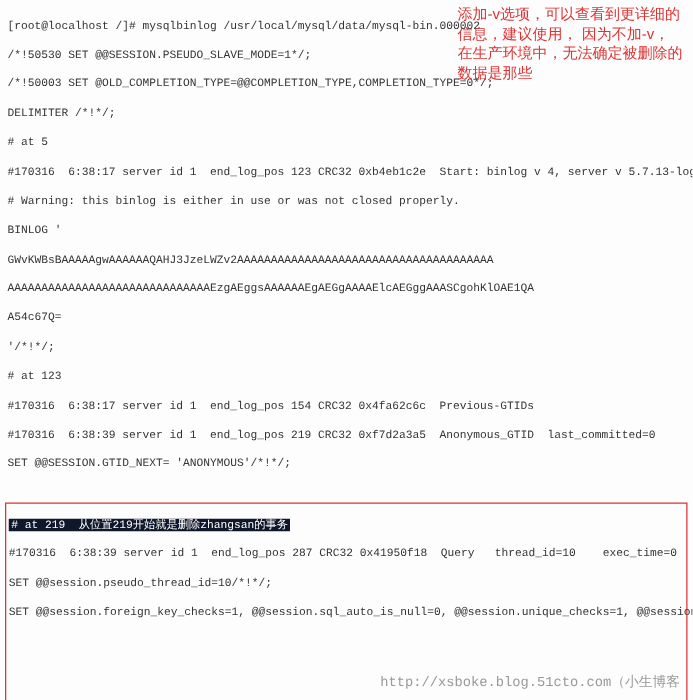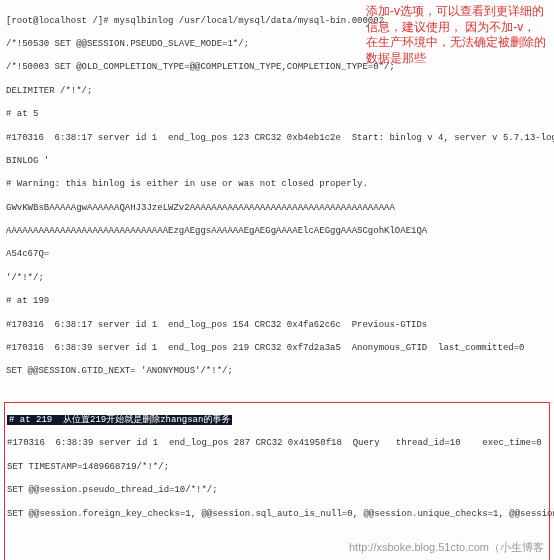--- a/index.html
+++ b/index.html
@@ -22,52 +22,51 @@
   padding: 0 2px;
 }
 .note-red { color: #d33; font-family: Liberation Sans, sans-serif; font-size: 12px; white-space: normal; margin-left: 18px; }
 .note-right { position: absolute; right: 8px; top: 4px; width: 180px; text-align: left; }
 .hl-green { background: #0f172a; color: #fff; padding: 0 2px; }
 .watermark {
   position: absolute;
   bottom: 6px;
   right: 10px;
   color: #999;
-  font-family: Liberation Sans, sans-serif;
+  font-family: Liberation Mono, monospace;
   font-size: 11px;
 }
 </style>
 </head>
 <body>
 
 <div class="note-red note-right">添加-v选项，可以查看到更详细的信息，建议使用，
 因为不加-v，在生产环境中，无法确定被删除的数据是那些</div>
 
 <div class="term">
 <span class="line">[root@localhost /]# mysqlbinlog /usr/local/mysql/data/mysql-bin.000002</span>
 <span class="line">/*!50530 SET @@SESSION.PSEUDO_SLAVE_MODE=1*/;</span>
 <span class="line">/*!50003 SET @OLD_COMPLETION_TYPE=@@COMPLETION_TYPE,COMPLETION_TYPE=0*/;</span>
 <span class="line">DELIMITER /*!*/;</span>
 <span class="line"># at 5</span>
 <span class="line">#170316  6:38:17 server id 1  end_log_pos 123 CRC32 0xb4eb1c2e  Start: binlog v 4, server v 5.7.13-log created 170316  6:38:17</span>
+<span class="line"># Warning: this binlog is either in use or was not closed properly.</span>
 <span class="line">BINLOG '</span>
-<span class="line"># Warning: this binlog is either in use or was not closed properly.</span>
 <span class="line">GWvKWBsBAAAAAgwAAAAAAQAHJ3JzeLWZv2AAAAAAAAAAAAAAAAAAAAAAAAAAAAAAAAAAAAAA</span>
 <span class="line">AAAAAAAAAAAAAAAAAAAAAAAAAAAAAAEzgAEggsAAAAAAEgAEGgAAAAElcAEGggAAASCgohKlOAE1QA</span>
 <span class="line">A54c67Q=</span>
 <span class="line">'/*!*/;</span>
-<span class="line"># at 199</span>
+<span class="line"># at 123</span>
 <span class="line">#170316  6:38:17 server id 1  end_log_pos 154 CRC32 0x4fa62c6c  Previous-GTIDs</span>
 <span class="line">#170316  6:38:39 server id 1  end_log_pos 219 CRC32 0xf7d2a3a5  Anonymous_GTID  last_committed=0        sequence_number=1</span>
 <span class="line">SET @@SESSION.GTID_NEXT= 'ANONYMOUS'/*!*/;</span>
 
 <div class="red-box">
 <span class="line"><span class="hl-green"># at 219  从位置219开始就是删除zhangsan的事务</span></span>
 <span class="line">#170316  6:38:39 server id 1  end_log_pos 287 CRC32 0x41950f18  Query   thread_id=10    exec_time=0     error_code=0</span>
-<span class="line">SET TIMESTAMP=1489668719/*!*/;</span>
 <span class="line">SET @@session.pseudo_thread_id=10/*!*/;</span>
 <span class="line">SET @@session.foreign_key_checks=1, @@session.sql_auto_is_null=0, @@session.unique_checks=1, @@session.autocommit=1/*!*/;</span>
 
 
 
 
 
 
 
 

